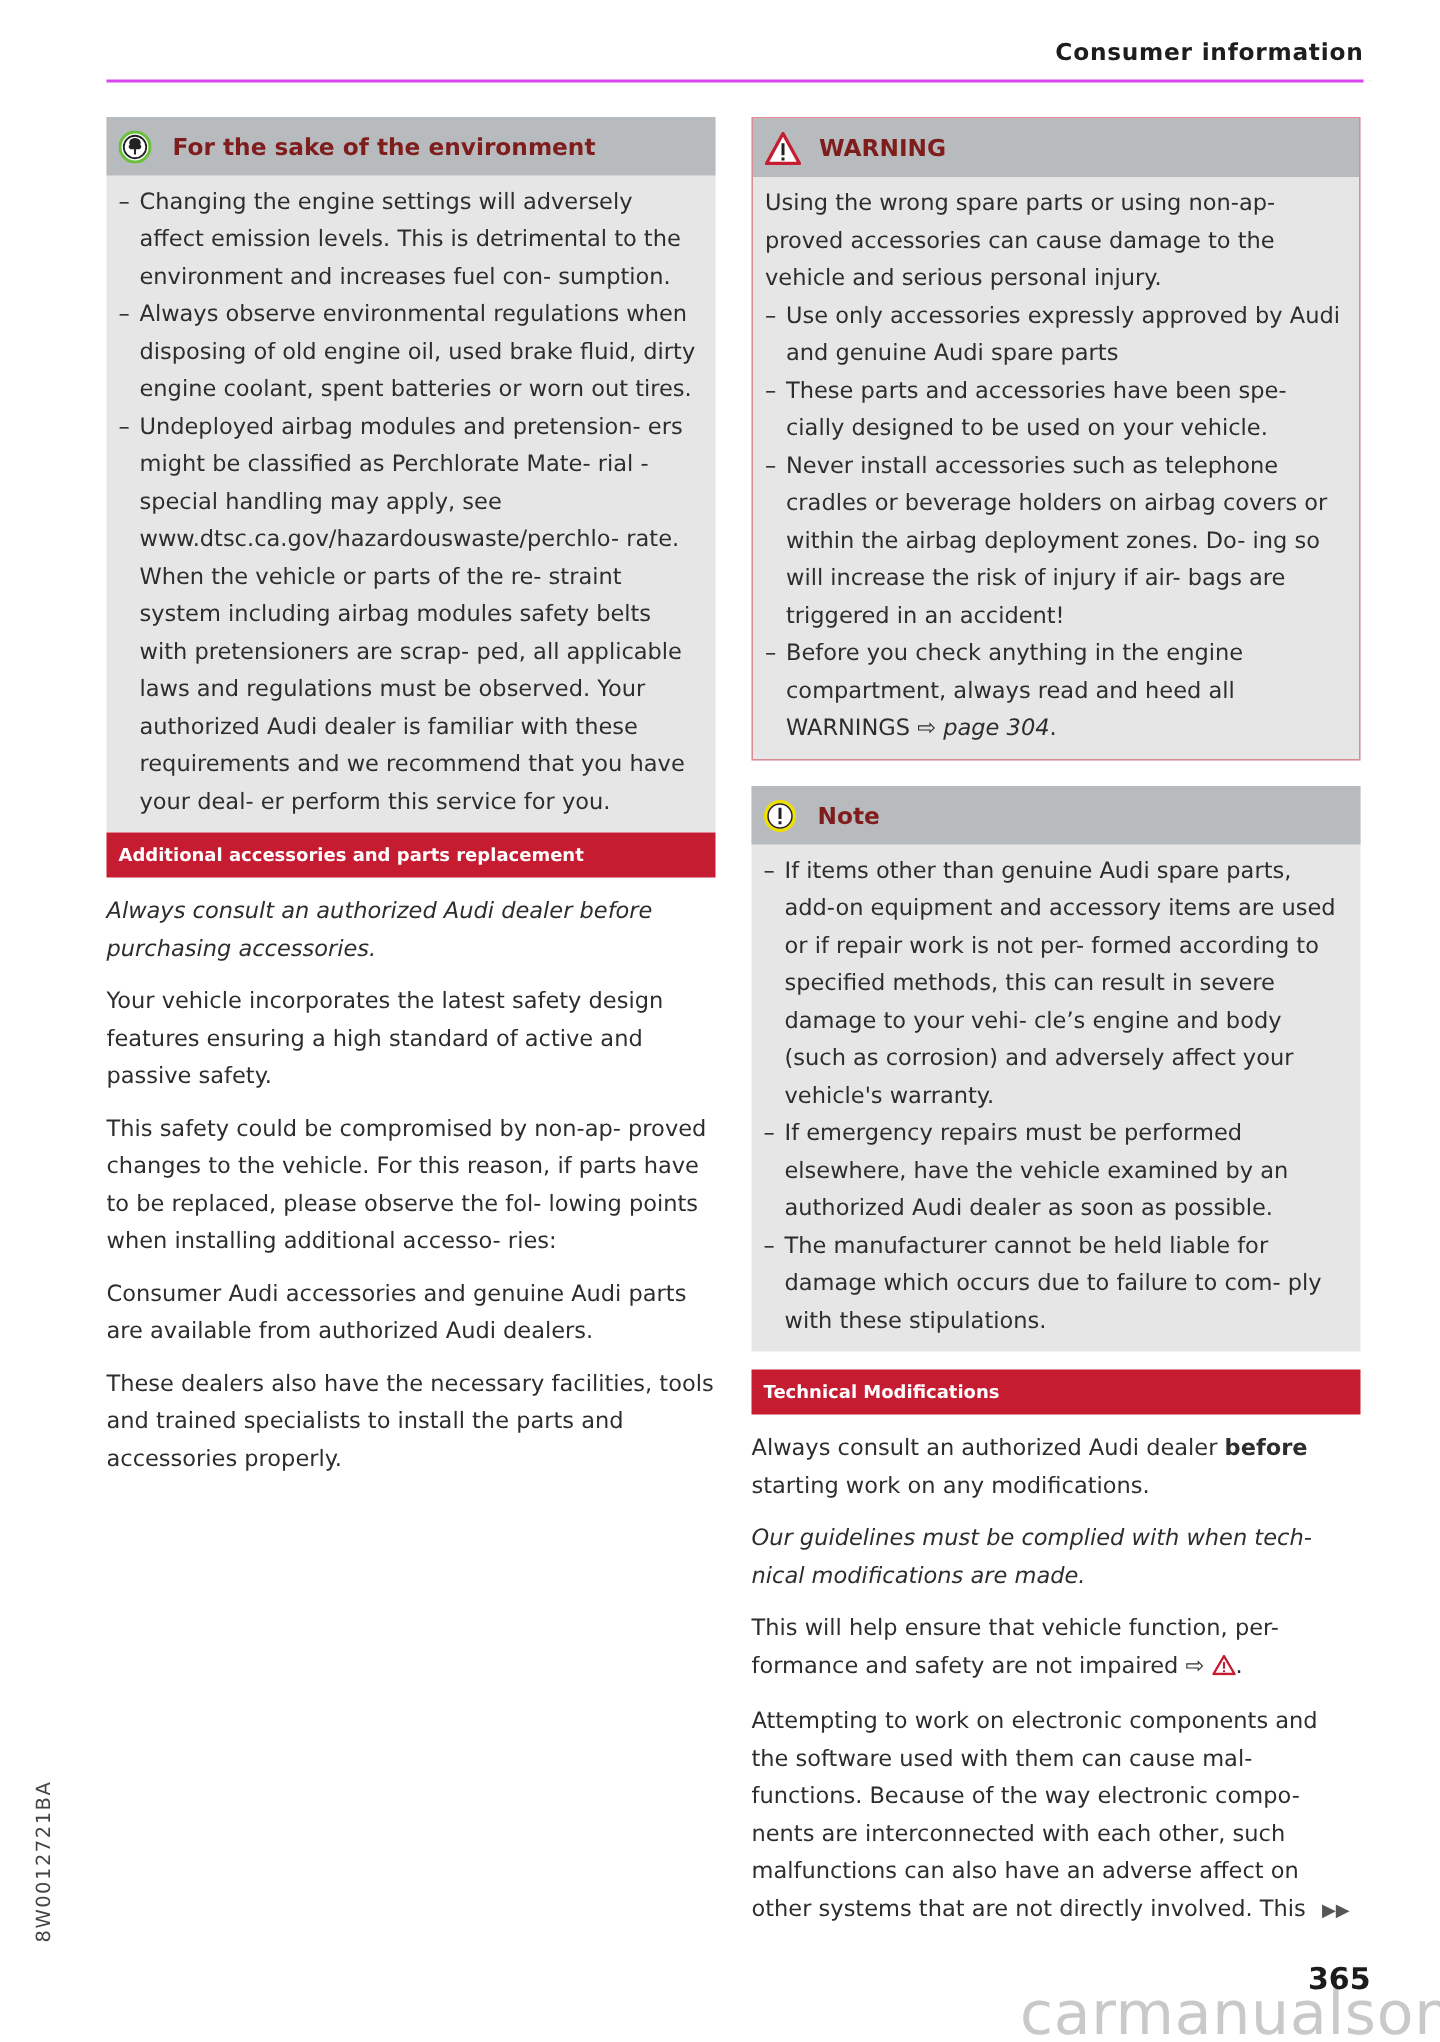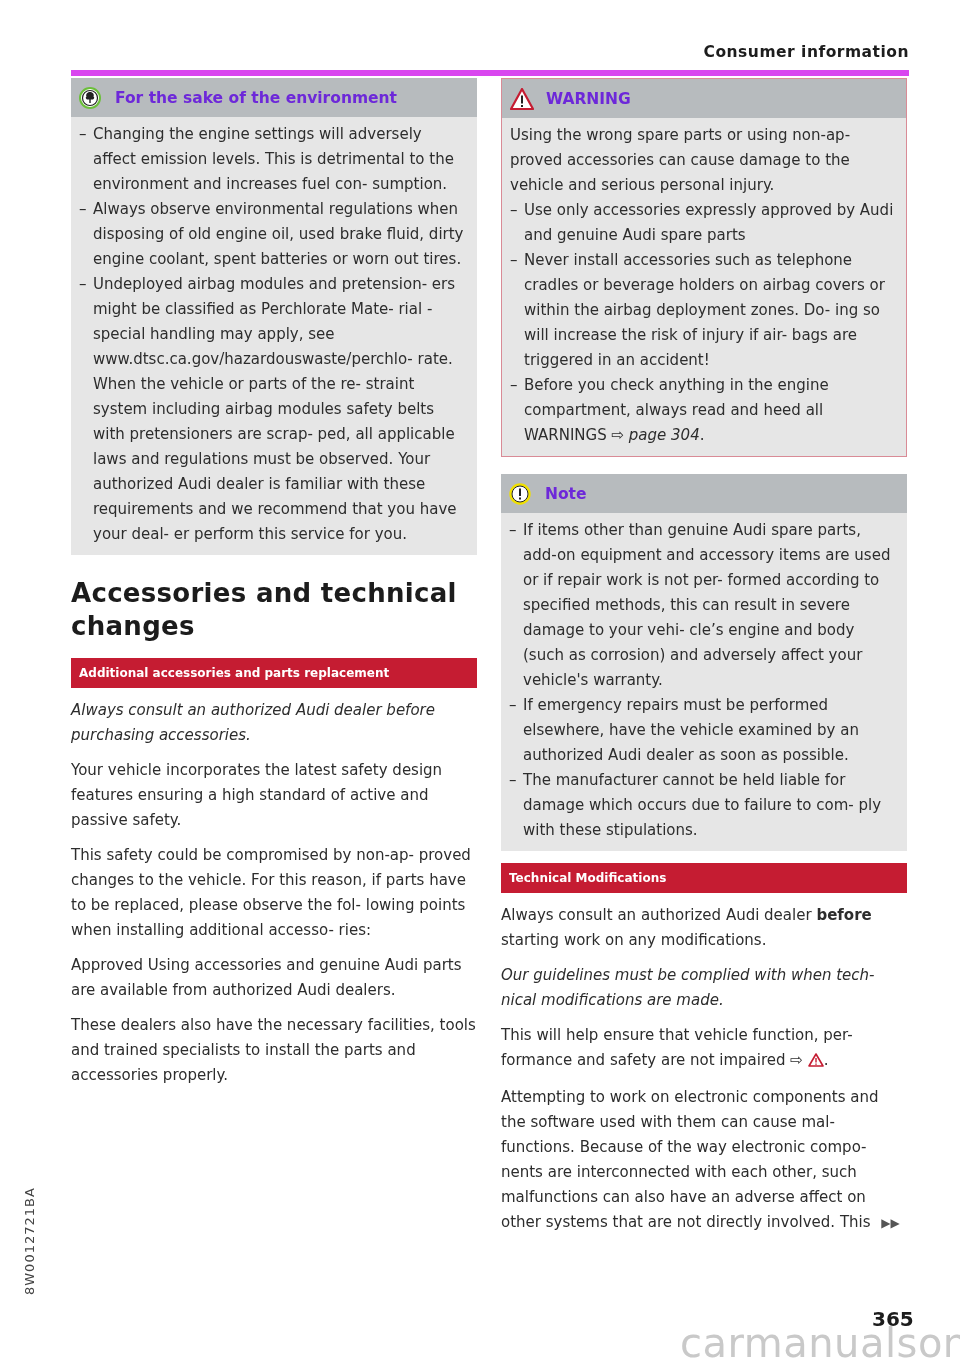--- a/index.html
+++ b/index.html
@@ -2,36 +2,36 @@
 <html><head>
 <meta charset="utf-8">
 <style>
   html, body { margin: 0; padding: 0; }
   body {
     width: 960px; height: 1361px; position: relative; overflow: hidden;
     background: #ffffff; color: #2b2b2b;
     font-family: "DejaVu Sans", sans-serif;
   }
   .page-header {
-    position: absolute; left: 71px; top: 17px; width: 838px; height: 53px;
-    border-bottom: 6px solid #d946ef;
+    position: absolute; left: 71px; top: 0; width: 838px; height: 53px;
+    border-bottom: 2px solid #d946ef;
     text-align: center;
   }
   .page-header .title {
     position: absolute; right: 0; top: 26px;
     font-size: 15.5px; font-weight: bold; letter-spacing: 0.5px; color: #1d1d1d;
   }
   .col { position: absolute; top: 78px; width: 406px; }
   .col-left { left: 71px; }
   .col-right { left: 501px; }
   .body-text { font-size: 15px; line-height: 25px; color: #2d2d2d; }
   .box { background: #e6e6e6; }
   .box-head {
     background: #b7bbbe; height: 39px; display: flex; align-items: center;
-    padding-left: 8px; font-weight: bold; font-size: 15.5px; color: #6d28d9;
+    padding-left: 8px; font-weight: bold; font-size: 15.5px; color: #7f1d1d;
   }
   .box-head .icon { width: 22px; height: 22px; margin-right: 14px; display: inline-block; }
   .box-body { padding: 5px 8px 8px 8px; }
   .dash-list { list-style: none; margin: 0; padding: 0; }
   .dash-list li { position: relative; padding-left: 14px; font-size: 15px; line-height: 25px; color: #2d2d2d; }
   .dash-list li::before { content: "–"; position: absolute; left: 0; top: 0; }
   .warning-box { border: 1px solid #d98b96; }
   .chapter-title {
     font-size: 26px; font-weight: bold; line-height: 33px; color: #1c1c1c;
     margin: 22px 0 15px 0; letter-spacing: 0.3px;
@@ -74,47 +74,47 @@
     </div>
     <div class="box-body">
       <ul class="dash-list">
         <li>Changing the engine settings will adversely affect emission levels. This is detrimental to the environment and increases fuel con- sumption.</li>
         <li>Always observe environmental regulations when disposing of old engine oil, used brake fluid, dirty engine coolant, spent batteries or worn out tires.</li>
         <li>Undeployed airbag modules and pretension- ers might be classified as Perchlorate Mate- rial -special handling may apply, see www.dtsc.ca.gov/hazardouswaste/perchlo- rate. When the vehicle or parts of the re- straint system including airbag modules safety belts with pretensioners are scrap- ped, all applicable laws and regulations must be observed. Your authorized Audi dealer is familiar with these requirements and we recommend that you have your deal- er perform this service for you.</li>
       </ul>
     </div>
   </div>
 
-  <div class="chapter-title">Accessories and technical changes</div>
 
   <div class="red-bar">Additional accessories and parts replacement</div>
 
   <p class="body-text italic para">Always consult an authorized Audi dealer before purchasing accessories.</p>
   <p class="body-text para">Your vehicle incorporates the latest safety design features ensuring a high standard of active and passive safety.</p>
   <p class="body-text para">This safety could be compromised by non-ap- proved changes to the vehicle. For this reason, if parts have to be replaced, please observe the fol- lowing points when installing additional accesso- ries:</p>
-  <p class="body-text para">Approved Using accessories and genuine Audi parts are available from authorized Audi dealers.</p>
+  <p class="body-text para">Consumer Audi accessories and genuine Audi parts are available from authorized Audi dealers.</p>
   <p class="body-text para">These dealers also have the necessary facilities, tools and trained specialists to install the parts and accessories properly.</p>
 </div>
 
 <div class="col col-right">
   <div class="box warning-box">
     <div class="box-head">
       <span class="icon">
         <svg width="24" height="22" viewBox="0 0 24 22">
           <path d="M12 1 L23 21 L1 21 Z" fill="#fff" stroke="#c51c32" stroke-width="2.2" stroke-linejoin="round"></path>
           <rect x="11" y="7.5" width="2" height="8" fill="#222"></rect>
           <rect x="11" y="17" width="2" height="2" fill="#222"></rect>
         </svg>
       </span>
       <span>WARNING</span>
     </div>
     <div class="box-body">
       <p class="body-text">Using the wrong spare parts or using non-ap- proved accessories can cause damage to the vehicle and serious personal injury.</p>
       <ul class="dash-list">
         <li>Use only accessories expressly approved by Audi and genuine Audi spare parts</li>
+        <li>These parts and accessories have been spe- cially designed to be used on your vehicle.</li>
         <li>Never install accessories such as telephone cradles or beverage holders on airbag covers or within the airbag deployment zones. Do- ing so will increase the risk of injury if air- bags are triggered in an accident!</li>
         <li>
           <span>Before you check anything in the engine compartment, always read and heed all WARNINGS</span>
           <span class="xref">⇨ page 304</span><span>.</span>
         </li>
       </ul>
     </div>
   </div>
 
   <div class="box" style="margin-top:17px;">

